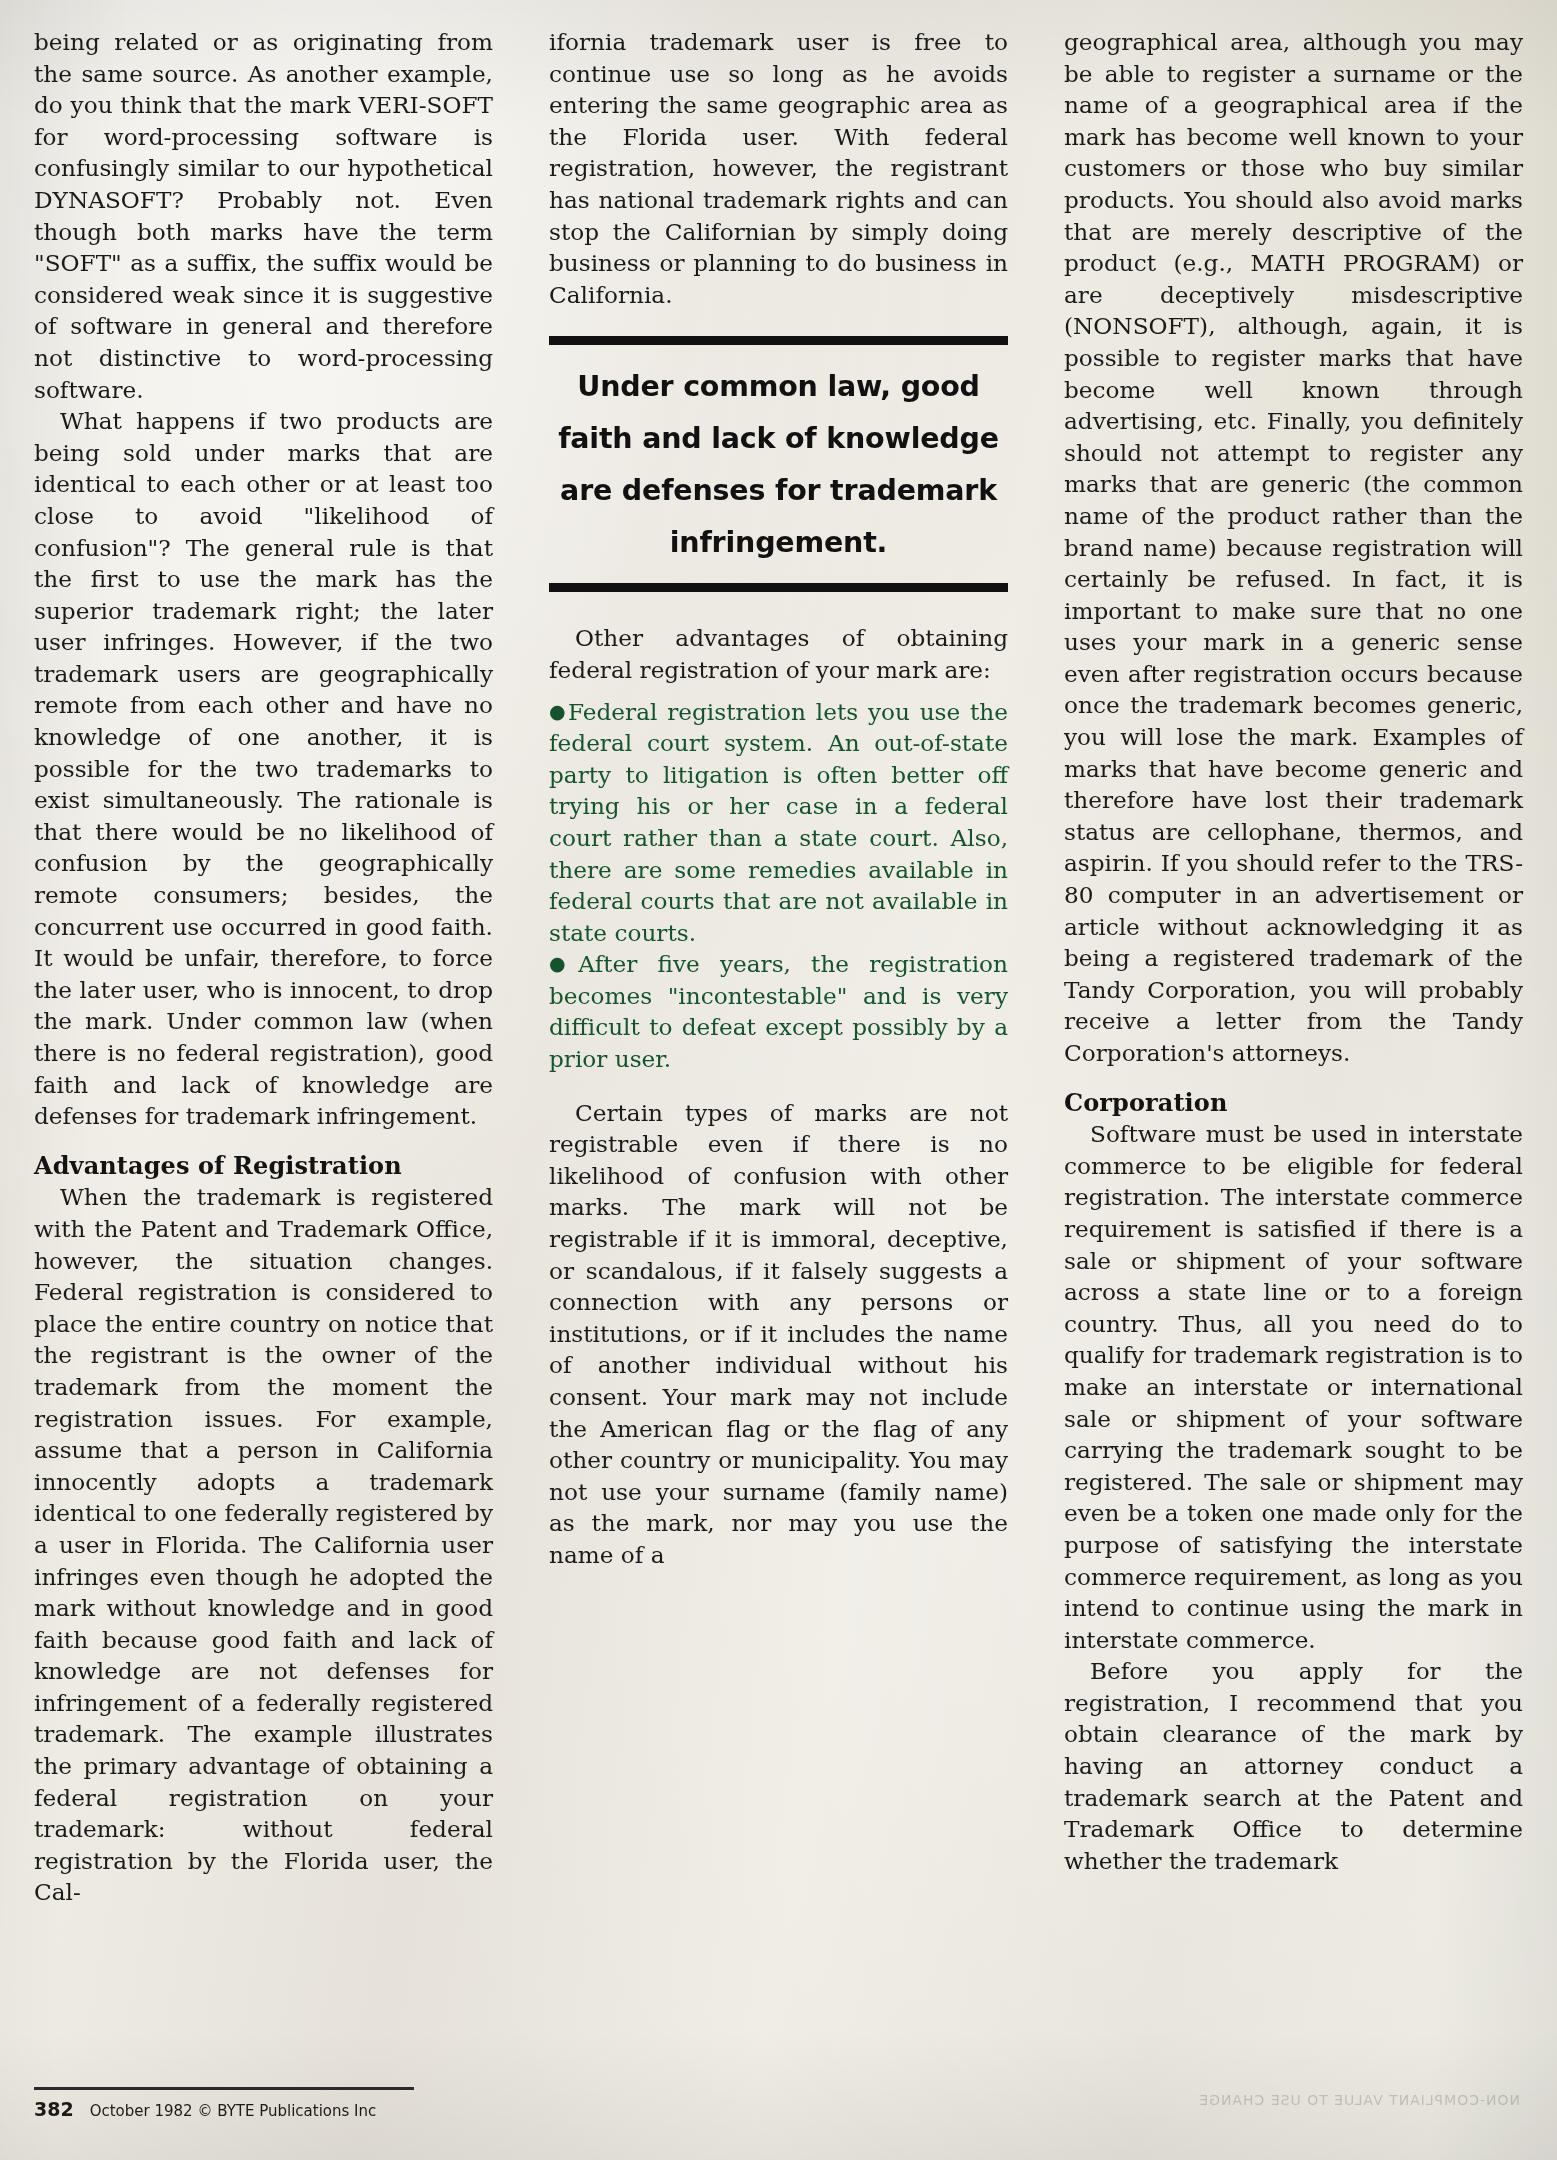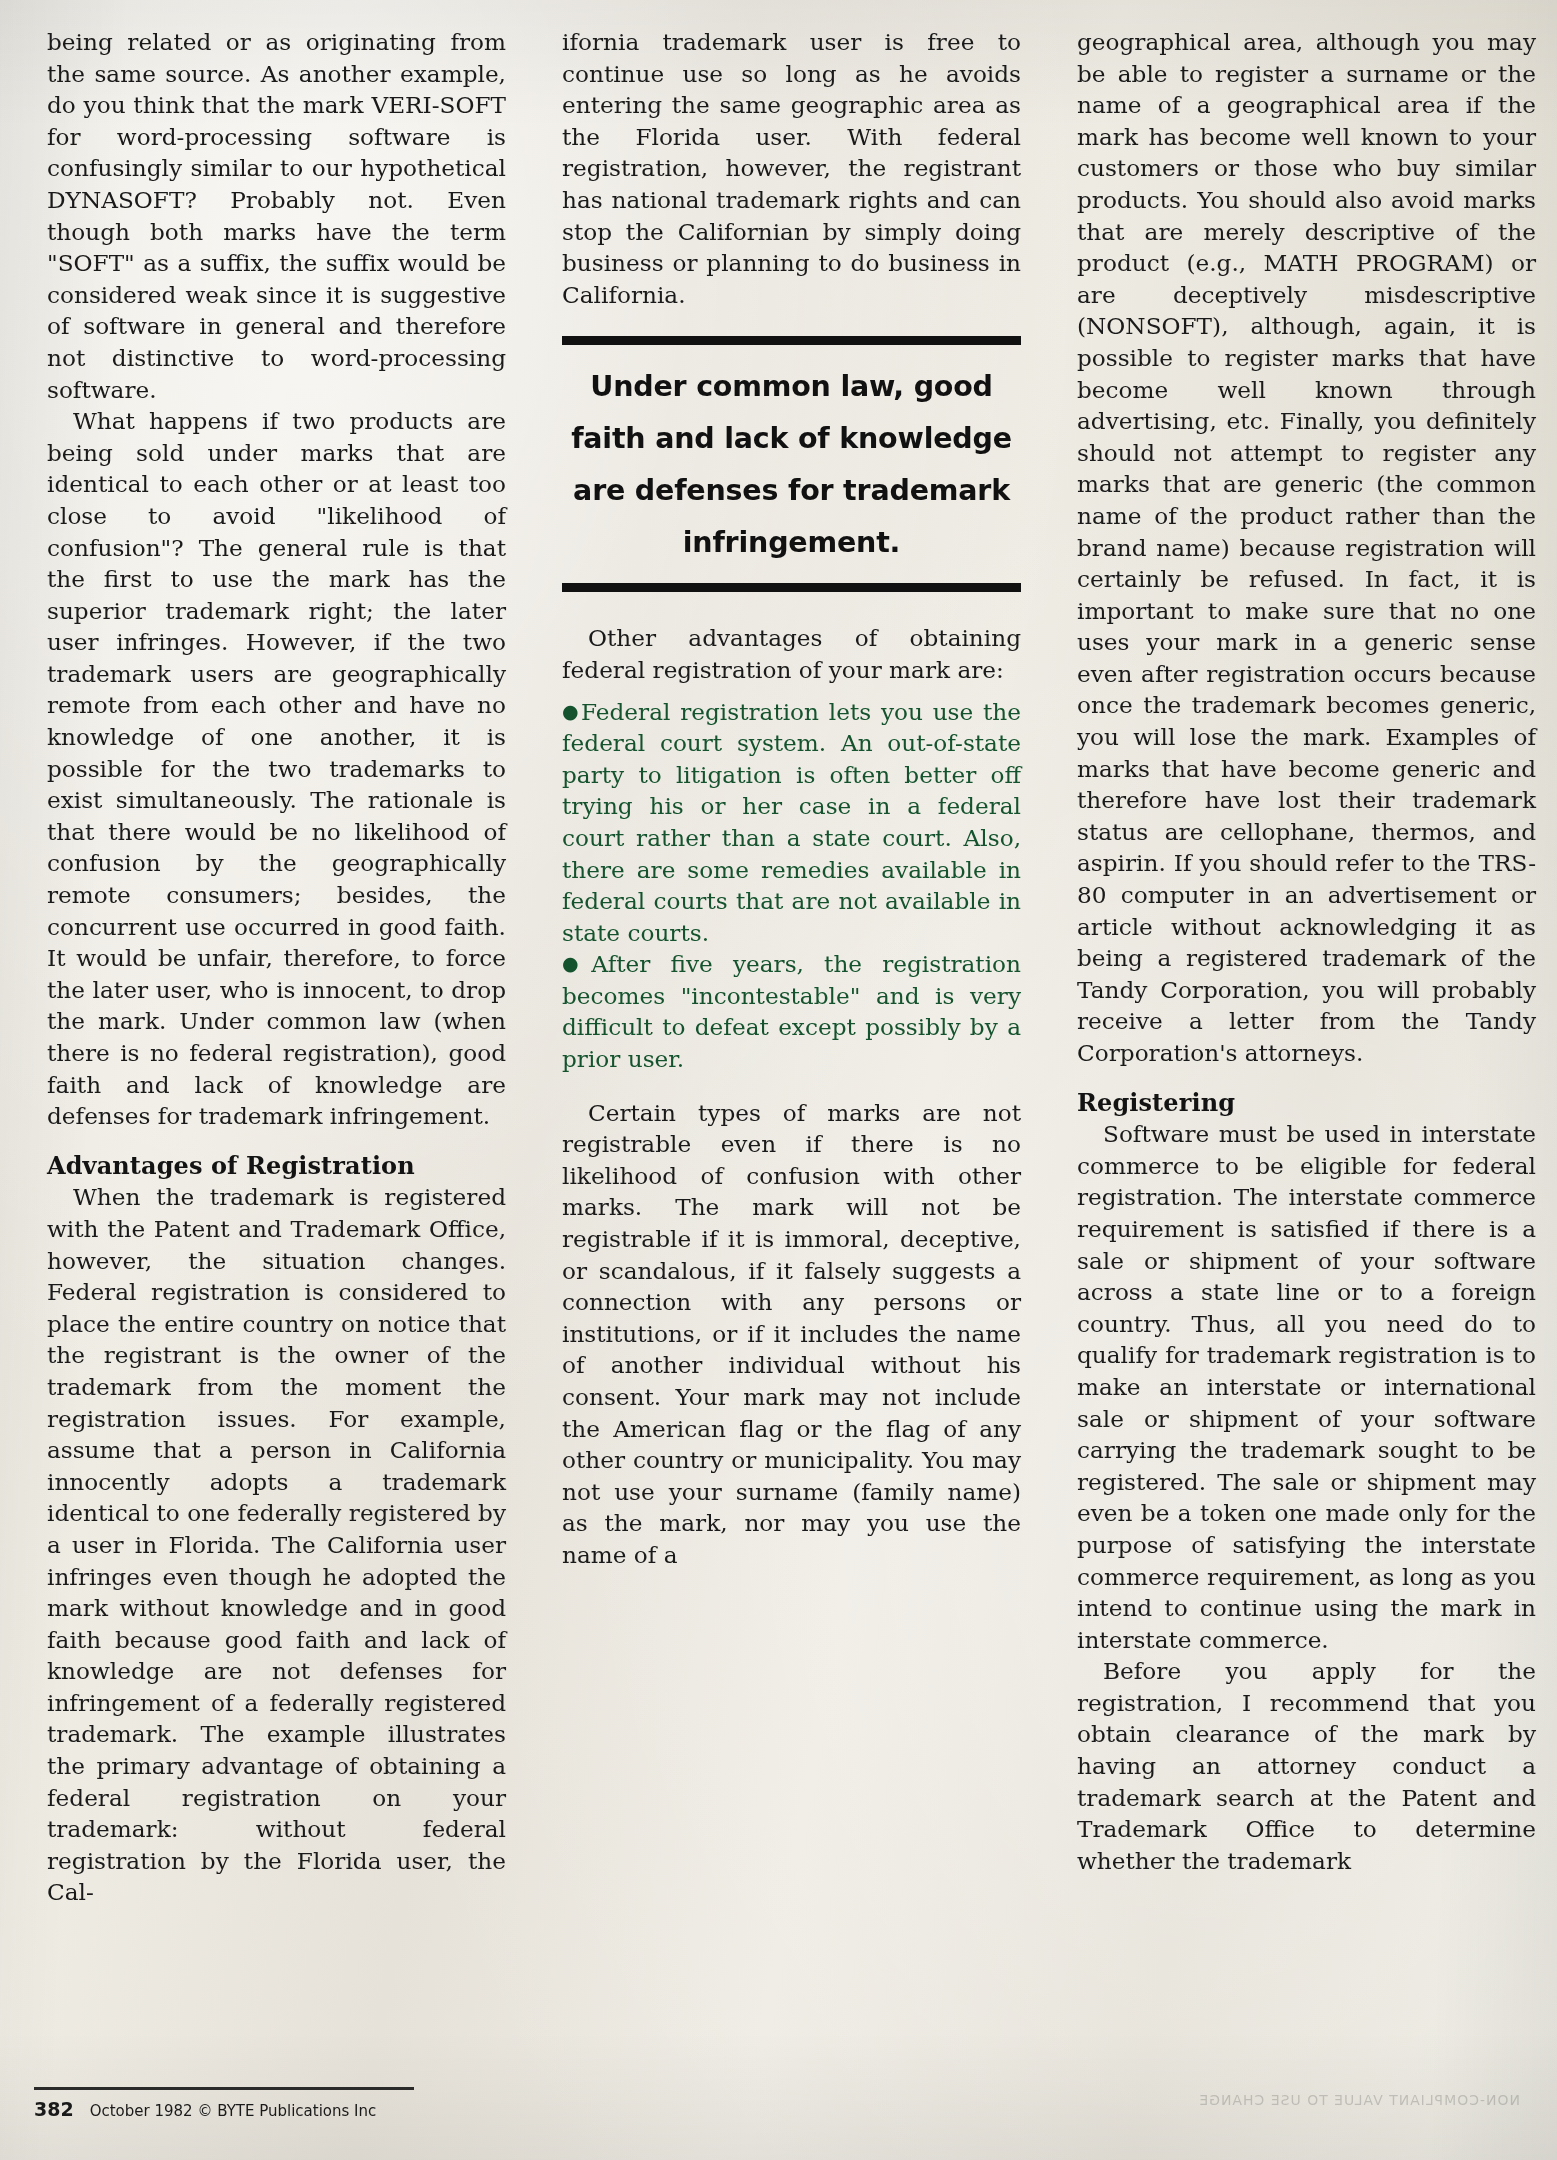--- a/index.html
+++ b/index.html
@@ -29,21 +29,21 @@
     position: absolute;
     inset: 0;
     background:
       linear-gradient(92deg, rgba(0,0,0,0.05) 0%, rgba(0,0,0,0) 8%, rgba(0,0,0,0) 92%, rgba(0,0,0,0.06) 100%),
       linear-gradient(180deg, rgba(0,0,0,0.04) 0%, rgba(0,0,0,0) 6%, rgba(0,0,0,0) 94%, rgba(0,0,0,0.05) 100%);
     pointer-events: none;
   }
 
   .content {
     position: absolute;
-    left: 47px;
+    left: 34px;
     top: 26px;
     width: 1489px;
     height: 2000px;
     display: flex;
     gap: 16px;
   }
 
   .col {
     width: 470px;
     margin-right: 40px;
@@ -175,21 +175,21 @@
       <li><span class="bullet">●</span><span>Federal registration lets you use the federal court system. An out-of-state party to litigation is often better off trying his or her case in a federal court rather than a state court. Also, there are some remedies available in federal courts that are not available in state courts.</span></li>
       <li><span class="bullet">●</span><span>After five years, the registration becomes "incontestable" and is very difficult to defeat except possibly by a prior user.</span></li>
     </ul>
 
     <div class="spacer-md"></div>
     <p class="indent">Certain types of marks are not registrable even if there is no likelihood of confusion with other marks. The mark will not be registrable if it is immoral, deceptive, or scandalous, if it falsely suggests a connection with any persons or institutions, or if it includes the name of another individual without his consent. Your mark may not include the American flag or the flag of any other country or municipality. You may not use your surname (family name) as the mark, nor may you use the name of a</p>
   </div>
 
   <div class="col">
     <p>geographical area, although you may be able to register a surname or the name of a geographical area if the mark has become well known to your customers or those who buy similar products. You should also avoid marks that are merely descriptive of the product (e.g., MATH PROGRAM) or are deceptively misdescriptive (NONSOFT), although, again, it is possible to register marks that have become well known through advertising, etc. Finally, you definitely should not attempt to register any marks that are generic (the common name of the product rather than the brand name) because registration will certainly be refused. In fact, it is important to make sure that no one uses your mark in a generic sense even after registration occurs because once the trademark becomes generic, you will lose the mark. Examples of marks that have become generic and therefore have lost their trademark status are cellophane, thermos, and aspirin. If you should refer to the TRS-80 computer in an advertisement or article without acknowledging it as being a registered trademark of the Tandy Corporation, you will probably receive a letter from the Tandy Corporation's attorneys.</p>
-    <h3 class="subhead">Registering</h3>
+    <h3 class="subhead">Corporation</h3>
     <p class="indent">Software must be used in interstate commerce to be eligible for federal registration. The interstate commerce requirement is satisfied if there is a sale or shipment of your software across a state line or to a foreign country. Thus, all you need do to qualify for trademark registration is to make an interstate or international sale or shipment of your software carrying the trademark sought to be registered. The sale or shipment may even be a token one made only for the purpose of satisfying the interstate commerce requirement, as long as you intend to continue using the mark in interstate commerce.</p>
     <p class="indent">Before you apply for the registration, I recommend that you obtain clearance of the mark by having an attorney conduct a trademark search at the Patent and Trademark Office to determine whether the trademark</p>
   </div>
 
 </div>
 
 <div class="bleed">NON-COMPLIANT VALUE TO USE CHANGE</div>
 
 <div class="footer">
   <div class="rule"></div>

